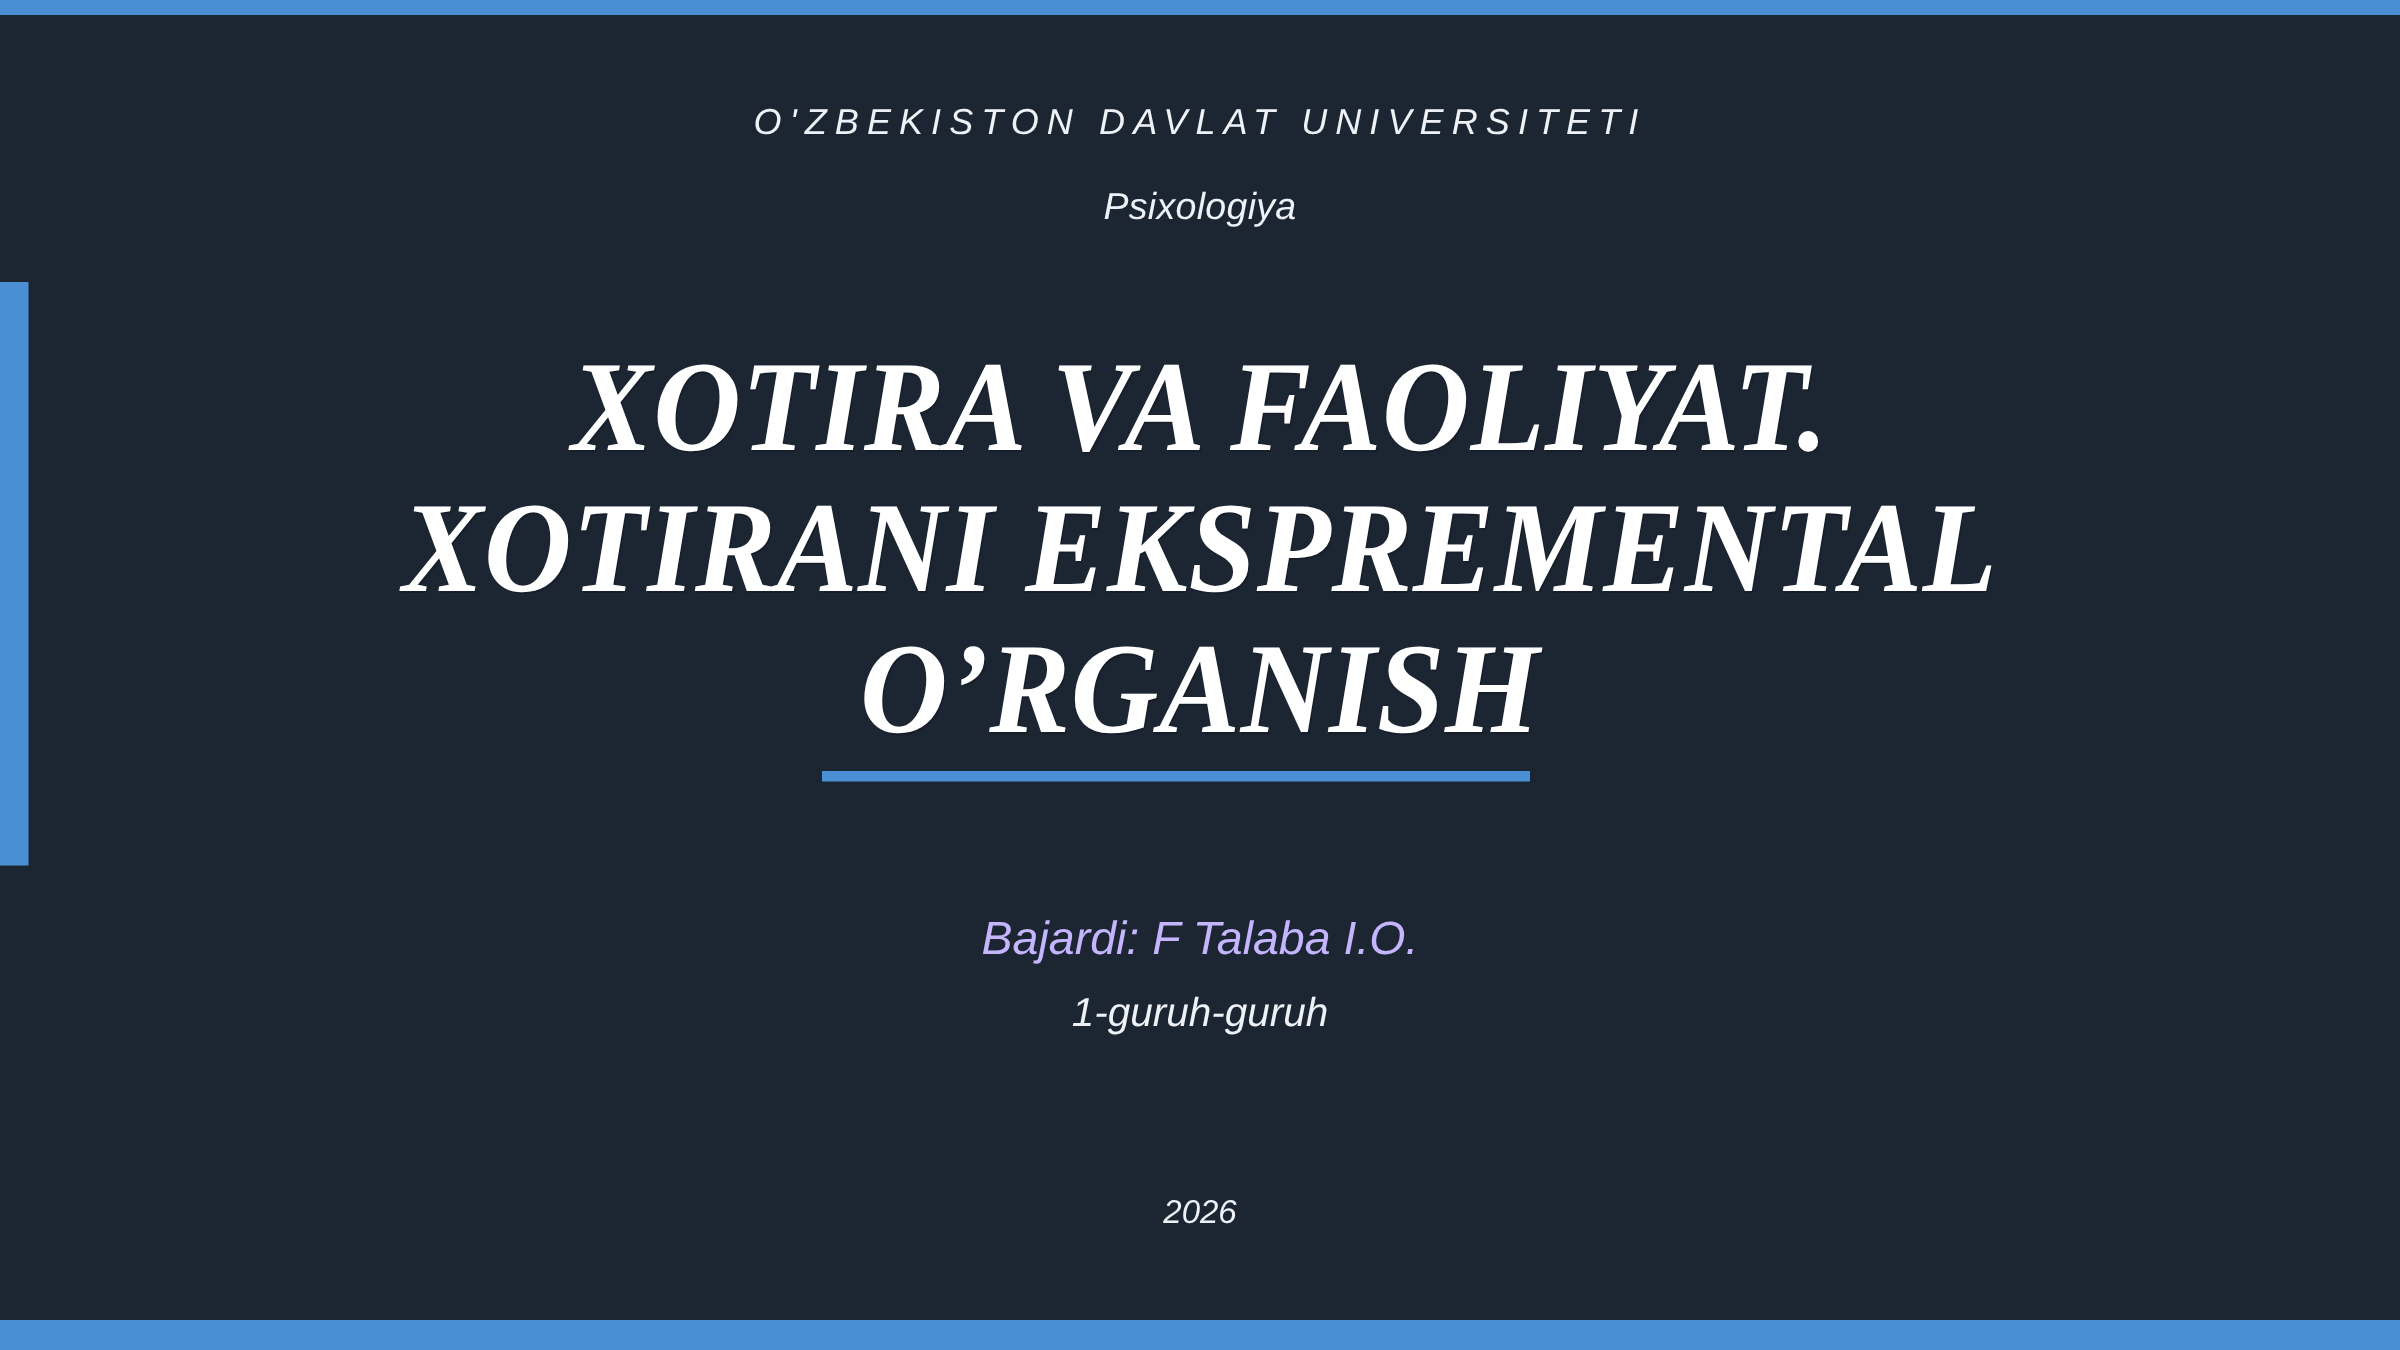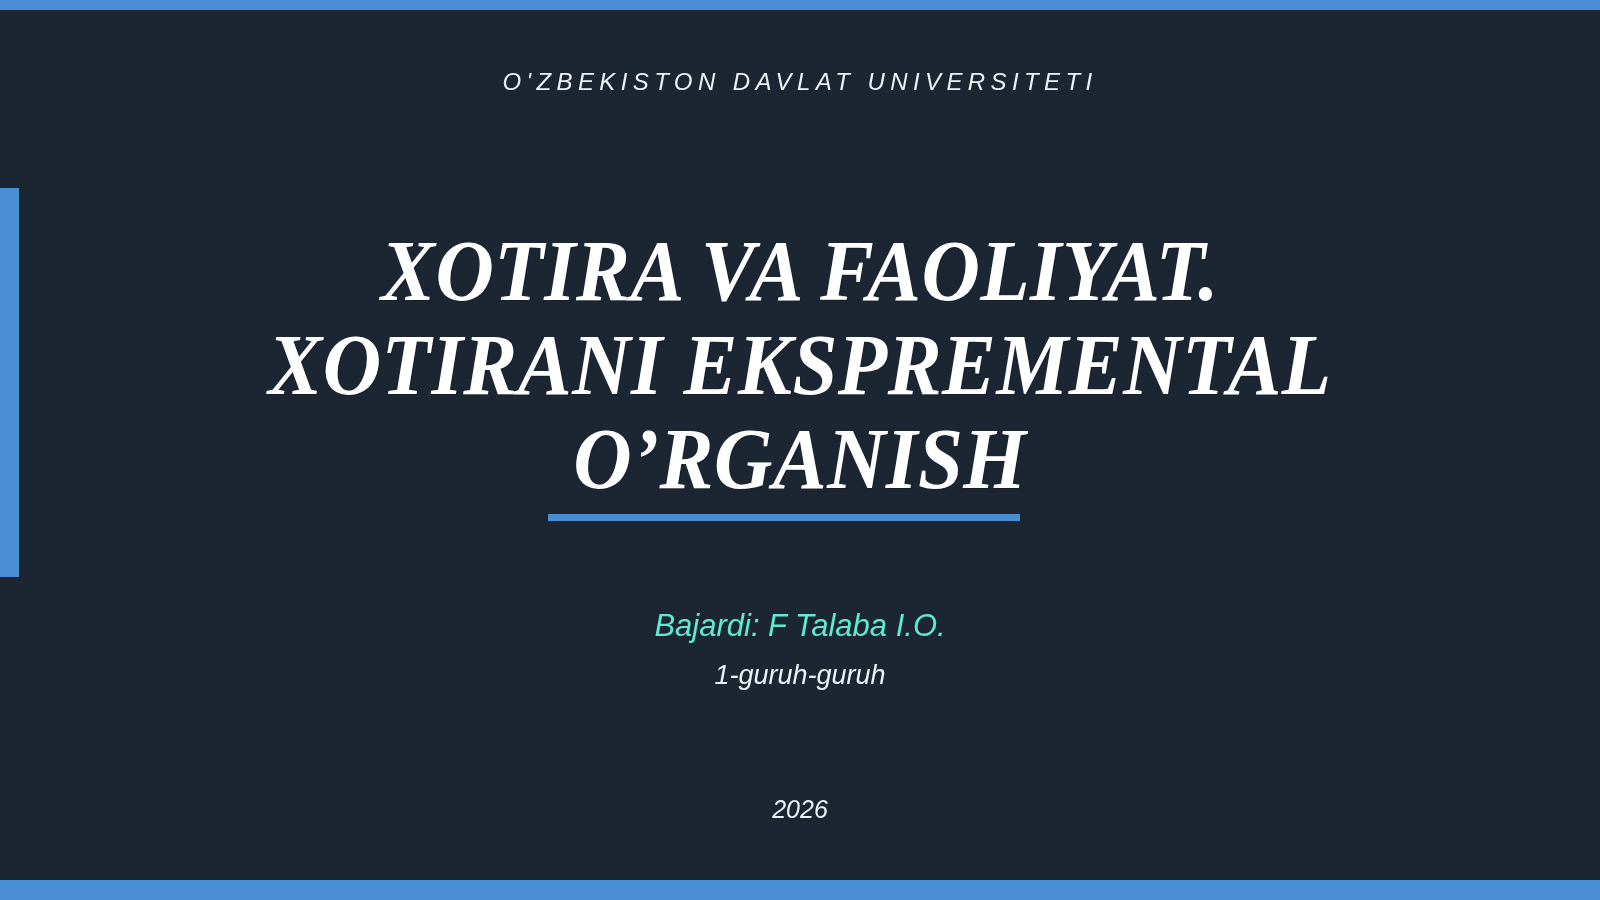--- a/index.html
+++ b/index.html
@@ -96,21 +96,21 @@
     background: #4a8fd4;
   }
 
   
   .author-line {
     position: absolute;
     left: 0;
     top: 608px;
     width: 1600px;
     text-align: center;
-    color: #5eead4;
+    color: #c4b5fd;
     font-size: 31px;
     font-weight: 400;
   }
 
   .group-line {
     position: absolute;
     left: 0;
     top: 660px;
     width: 1600px;
     text-align: center;
@@ -120,35 +120,36 @@
   }
 
   
   .year-line {
     position: absolute;
     left: 0;
     top: 795px;
     width: 1600px;
     text-align: center;
     color: #eef2f6;
-    font-size: 25px;
+    font-size: 22px;
     font-weight: 400;
   }
 </style>
 </head>
 <body>
 
 <div class="slide">
 
   <div class="edge-bar top"></div>
 
   <div class="side-accent"></div>
 
   <div class="org-line">O'ZBEKISTON DAVLAT UNIVERSITETI</div>
 
+  <div class="subject-line">Psixologiya</div>
 
   <div class="title-block">
     <span class="title-line">XOTIRA VA FAOLIYAT.</span>
     <span class="title-line">XOTIRANI EKSPREMENTAL</span>
     <span class="title-line">O’RGANISH</span>
   </div>
 
   <div class="title-divider"></div>
 
   <div class="author-line">Bajardi: F Talaba I.O.</div>

